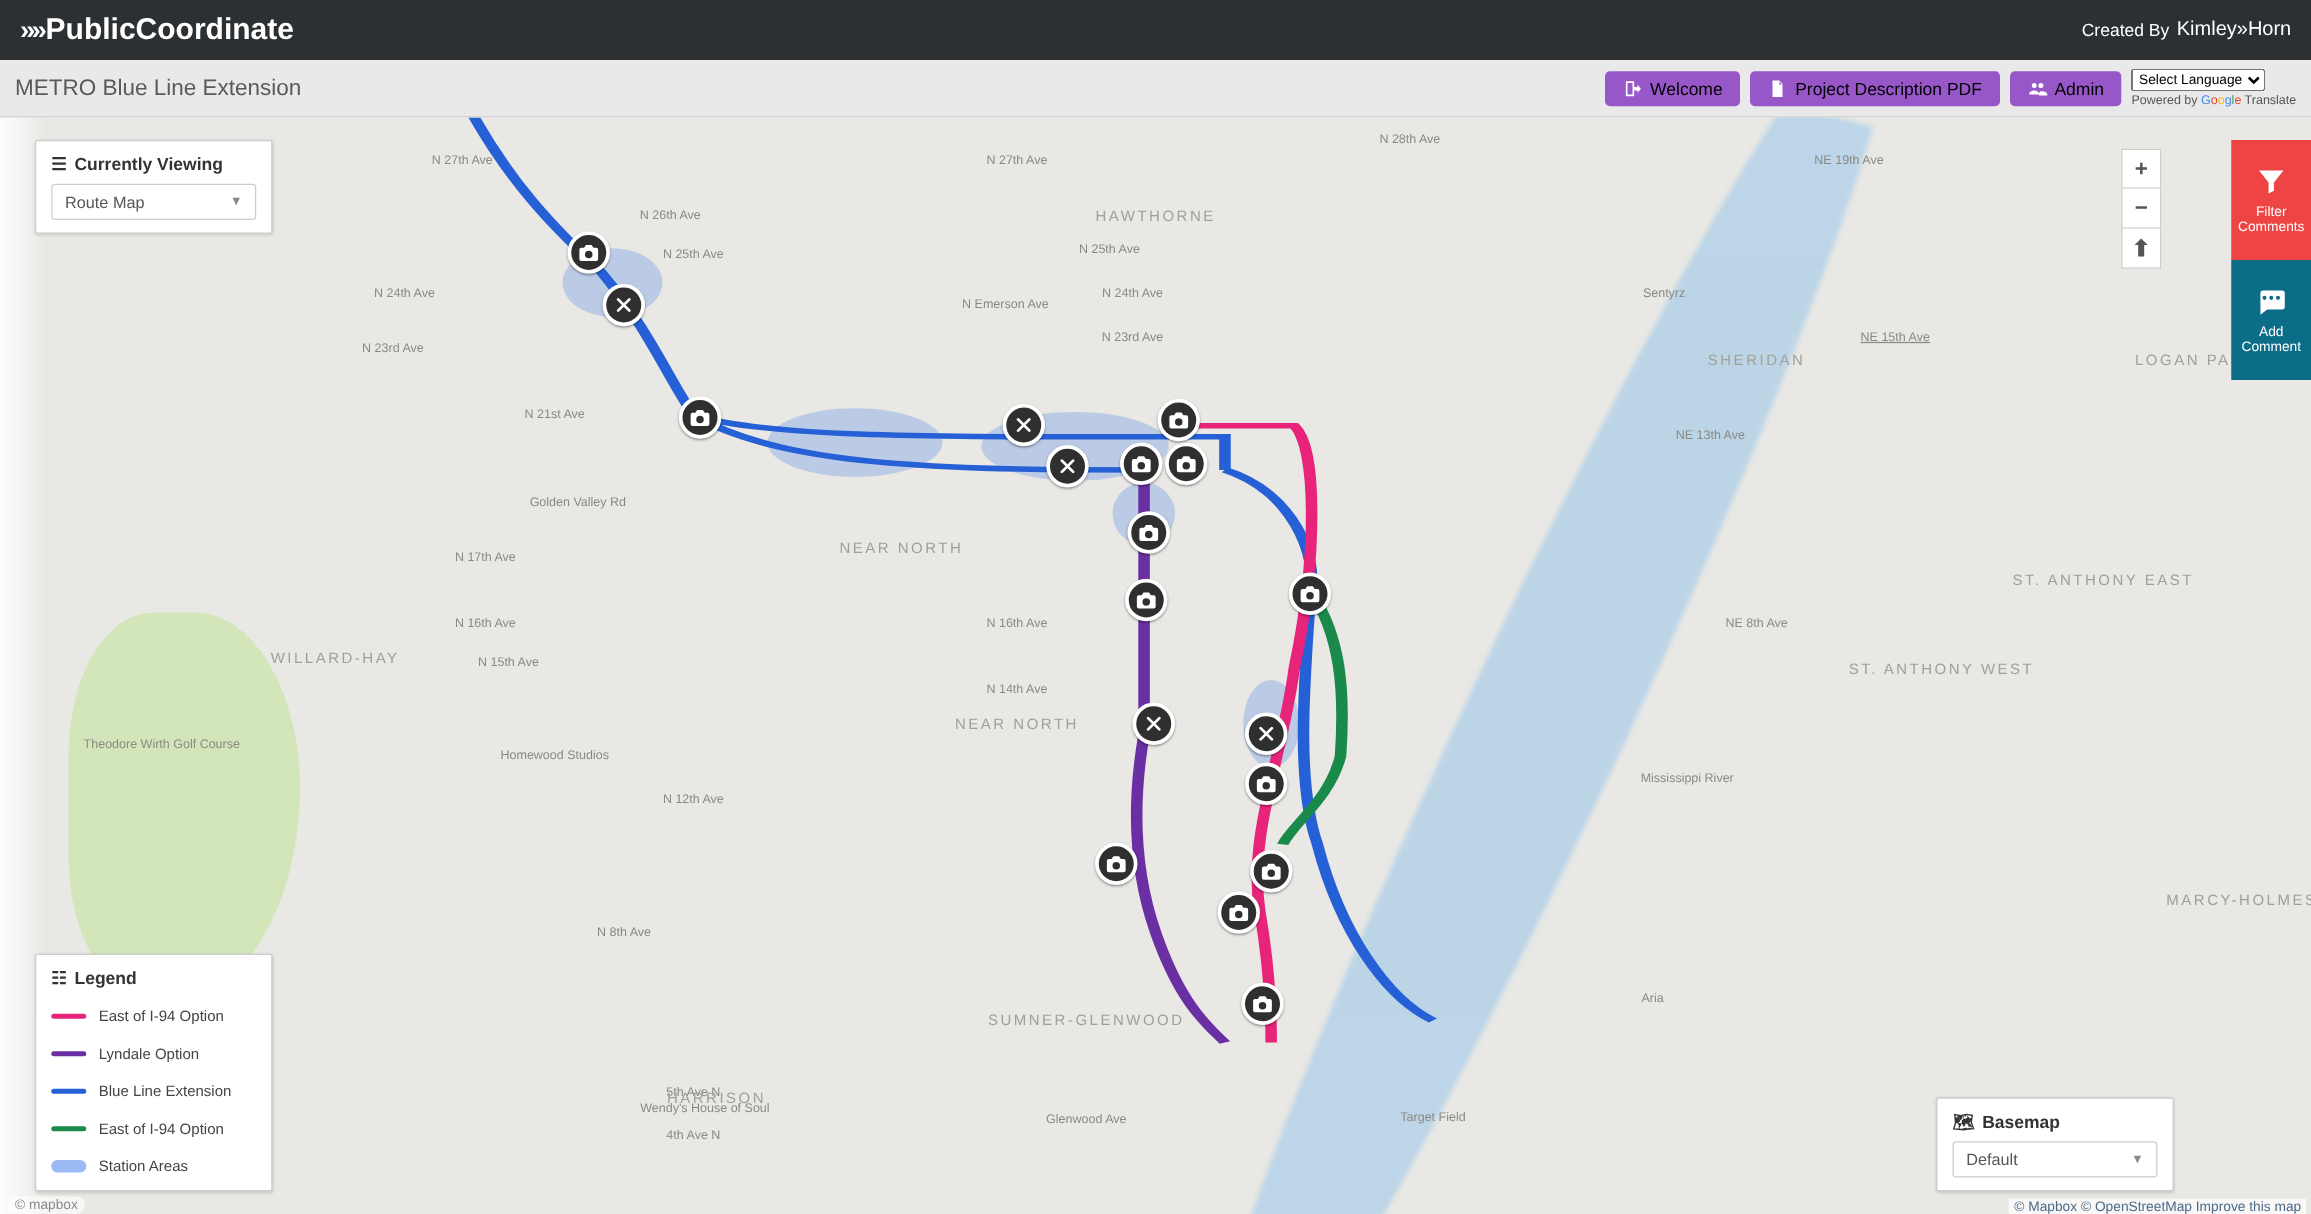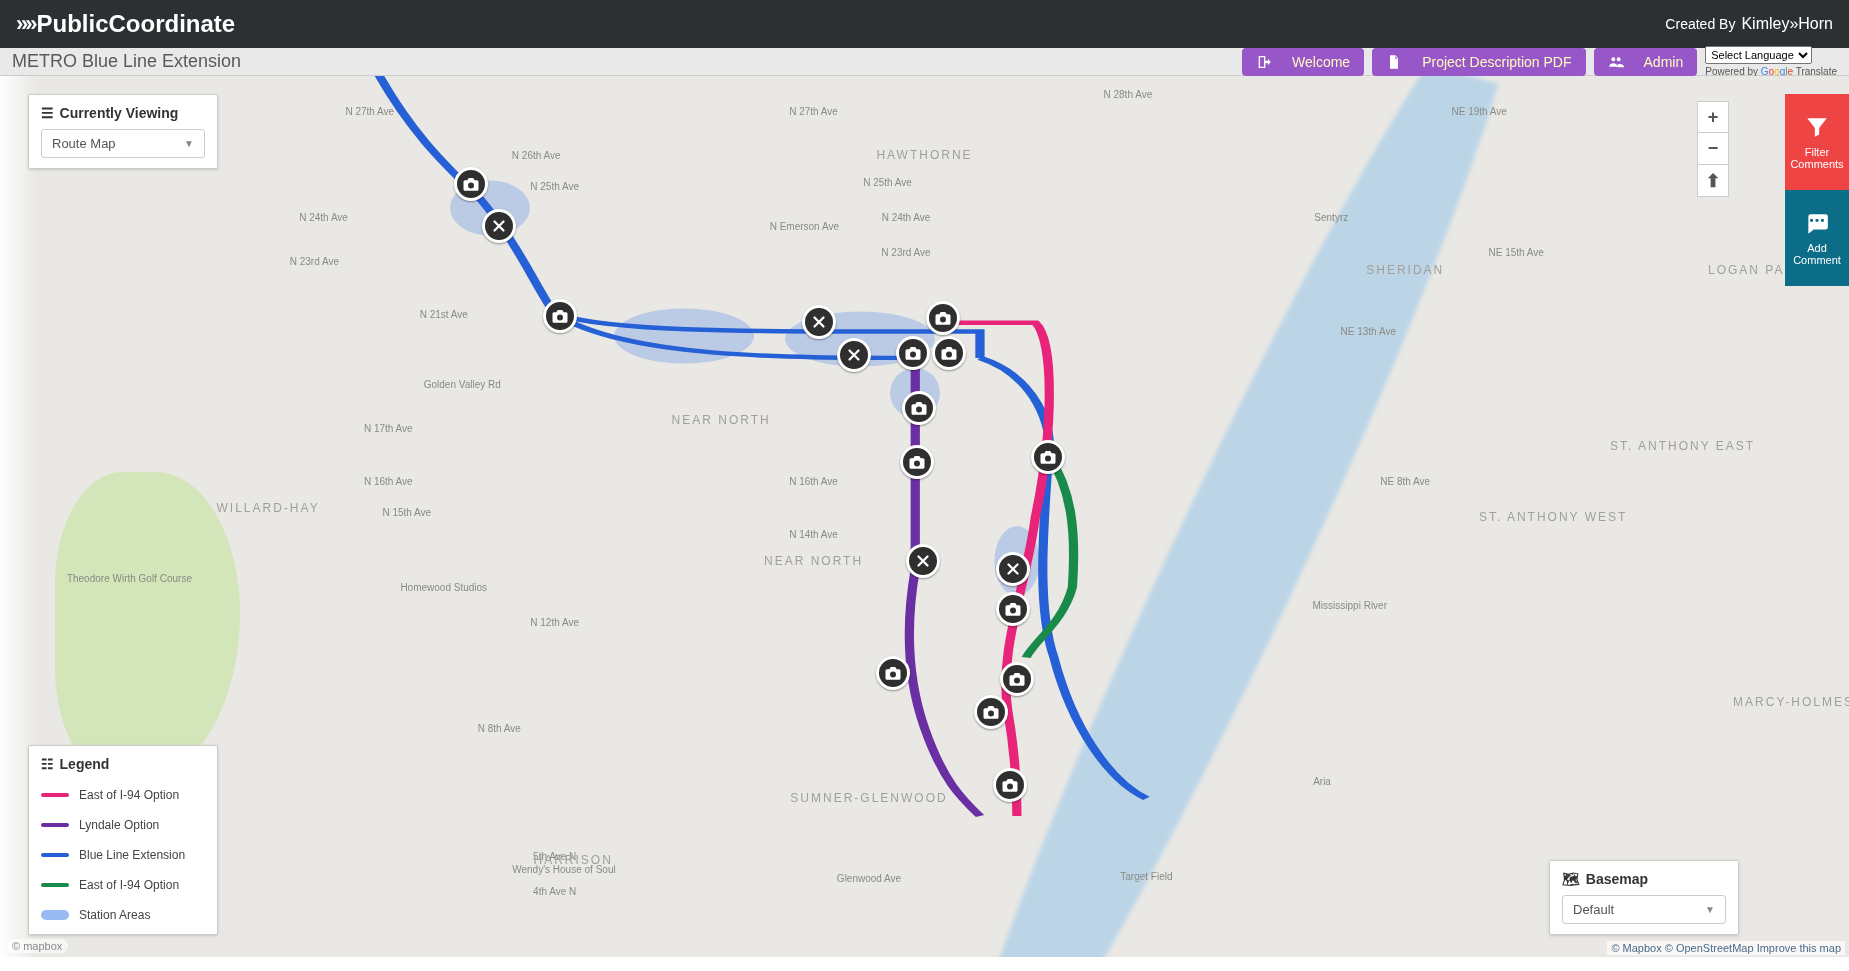--- a/index.html
+++ b/index.html
@@ -14,39 +14,39 @@
   justify-content: space-between;
   padding: 0 16px;
 }
 .logo-area { display: flex; align-items: center; font-size: 24px; font-weight: 600; }
 .logo-chevrons { letter-spacing: -3px; margin-right: 2px; font-size: 22px; }
 .created-by { font-size: 14px; display: flex; align-items: center; }
 .kh-logo { margin-left: 6px; font-weight: 500; font-size: 16px; }
 
 .sub-bar {
   background: #e9e9e9;
-  height: 28px;
+  height: 46px;
   display: flex;
   align-items: center;
   justify-content: space-between;
   padding: 0 12px;
   border-bottom: 1px solid #ccc;
 }
 .project-title { font-size: 18px; color: #5a5a5a; }
 .sub-bar-right { display: flex; align-items: center; gap: 8px; }
 .btn-purple {
   background: #9857c8;
-  color: #fef9c3;
+  color: #000000;
   border: none;
   border-radius: 4px;
   padding: 6px 14px;
   font-size: 14px;
   display: flex;
   align-items: center;
-  gap: 20px;
+  gap: 6px;
   cursor: pointer;
 }
 .btn-purple svg { width: 16px; height: 16px; fill: #fff; }
 .lang-box { display: flex; flex-direction: column; align-items: flex-start; }
 .lang-select { font-size: 11px; padding: 1px; }
 .lang-caption { font-size: 10px; color: #555; margin-top: 2px; }
 .lang-caption .g1{color:#4285f4;} .lang-caption .g2{color:#ea4335;} .lang-caption .g3{color:#fbbc05;} .lang-caption .g4{color:#4285f4;} .lang-caption .g5{color:#34a853;} .lang-caption .g6{color:#ea4335;}
 
 .map-container {
   position: relative;
@@ -325,21 +325,21 @@
       <div class="road-label" style="left: 48%; top: 12%;">N 25th Ave</div>
       <div class="road-label" style="left: 49%; top: 16%;">N 24th Ave</div>
       <div class="road-label" style="left: 49%; top: 20%;">N 23rd Ave</div>
       <div class="road-label" style="left: 43.5%; top: 17%;">N Emerson Ave</div>
       <div class="road-label" style="left: 44%; top: 46%;">N 16th Ave</div>
       <div class="road-label" style="left: 44%; top: 52%;">N 14th Ave</div>
       <div class="road-label" style="left: 47%; top: 91%;">Glenwood Ave</div>
       <div class="road-label" style="left: 61%; top: 2%;">N 28th Ave</div>
       <div class="road-label" style="left: 80%; top: 4%;">NE 19th Ave</div>
       <div class="road-label" style="left: 72%; top: 16%;">Sentyrz</div>
-      <div class="road-label" style="left: 82%; top: 20%;">NE 15th Ave</div>
+      <div class="road-label" style="left: 82%; top: 20%; text-decoration: underline;">NE 15th Ave</div>
       <div class="road-label" style="left: 74%; top: 29%;">NE 13th Ave</div>
       <div class="road-label" style="left: 76%; top: 46%;">NE 8th Ave</div>
       <div class="road-label" style="left: 71.5%; top: 80%;">Aria</div>
       <div class="road-label" style="left: 62%; top: 89%; margin-top: 16px;">Target Field</div>
       <div class="road-label" style="left: 7%; top: 57%;">Theodore Wirth Golf Course</div>
       <div class="road-label" style="left: 24%; top: 58%;">Homewood Studios</div>
       <div class="road-label" style="left: 30.5%; top: 90%;">Wendy's House of Soul</div>
       <div class="road-label" style="left: 73%; top: 60%;">Mississippi River</div>
       <div class="neigh-label" style="left: 50%; top: 9%;">HAWTHORNE</div>
       <div class="neigh-label" style="left: 39%; top: 39%;">NEAR NORTH</div>

